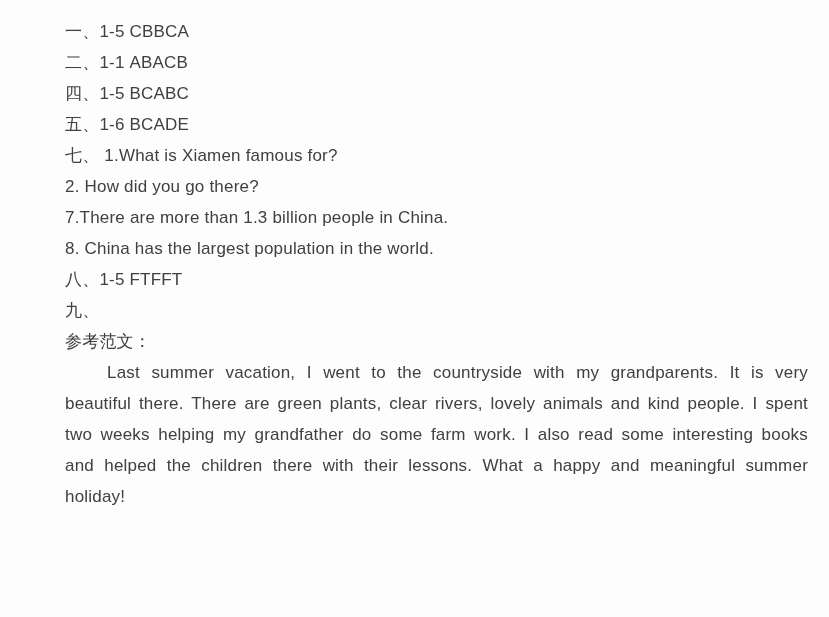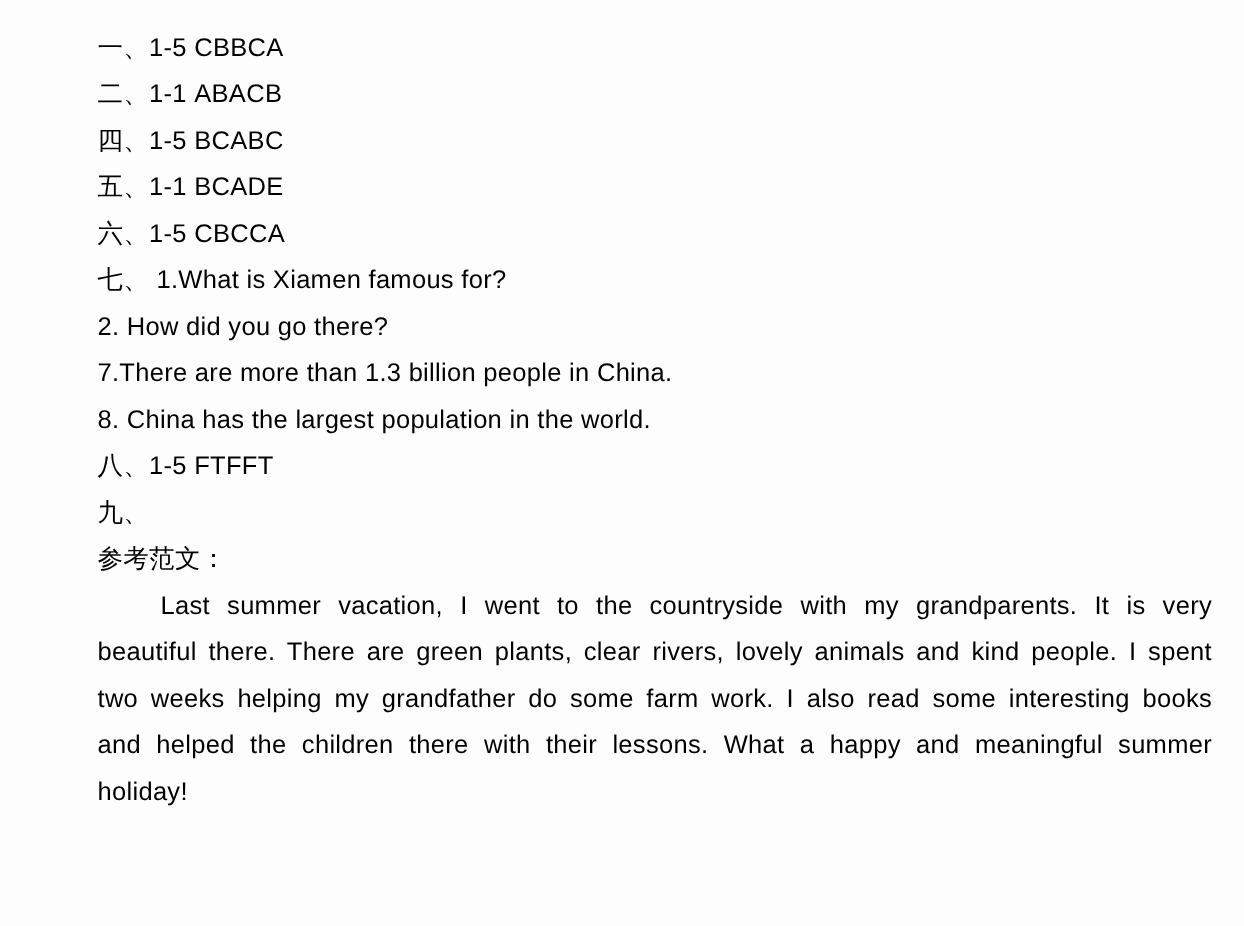--- a/index.html
+++ b/index.html
@@ -11,21 +11,21 @@
     height: 617px;
     background: #fdfdfd;
     overflow: hidden;
     font-family: "Liberation Sans", "DejaVu Sans", sans-serif;
   }
   .page {
     box-sizing: border-box;
     width: 829px;
     height: 443px;
     padding: 16px 21px 10px 65px;
-    color: #000000;
+    color: #404040;
     font-size: 17px;
     line-height: 31px;
   }
   .answer-line {
     white-space: pre-wrap;
     text-align: left;
     letter-spacing: 0.2px;
   }
   .essay {
     margin: 0;
@@ -36,22 +36,21 @@
     letter-spacing: 0.2px;
   }
 </style>
 </head>
 <body>
 
 <div class="page">
   <div class="answer-line">一、1-5 CBBCA</div>
   <div class="answer-line">二、1-1 ABACB</div>
   <div class="answer-line">四、1-5 BCABC</div>
-  <div class="answer-line">五、1-1 BCADE</div>
-  <div class="answer-line">六、1-5 CBCCA</div>
+  <div class="answer-line">五、1-6 BCADE</div>
   <div class="answer-line">七、 1.What is Xiamen famous for?</div>
   <div class="answer-line">2. How did you go there?</div>
   <div class="answer-line">7.There are more than 1.3 billion people in China.</div>
   <div class="answer-line">8. China has the largest population in the world.</div>
   <div class="answer-line">八、1-5 FTFFT</div>
   <div class="answer-line">九、</div>
   <div class="answer-line">参考范文：</div>
   <p class="essay">Last summer vacation, I went to the countryside with my grandparents. It is very beautiful there. There are green plants, clear rivers, lovely animals and kind people. I spent two weeks helping my grandfather do some farm work. I also read some interesting books and helped the children there with their lessons. What a happy and meaningful summer holiday!</p>
 </div>
 

